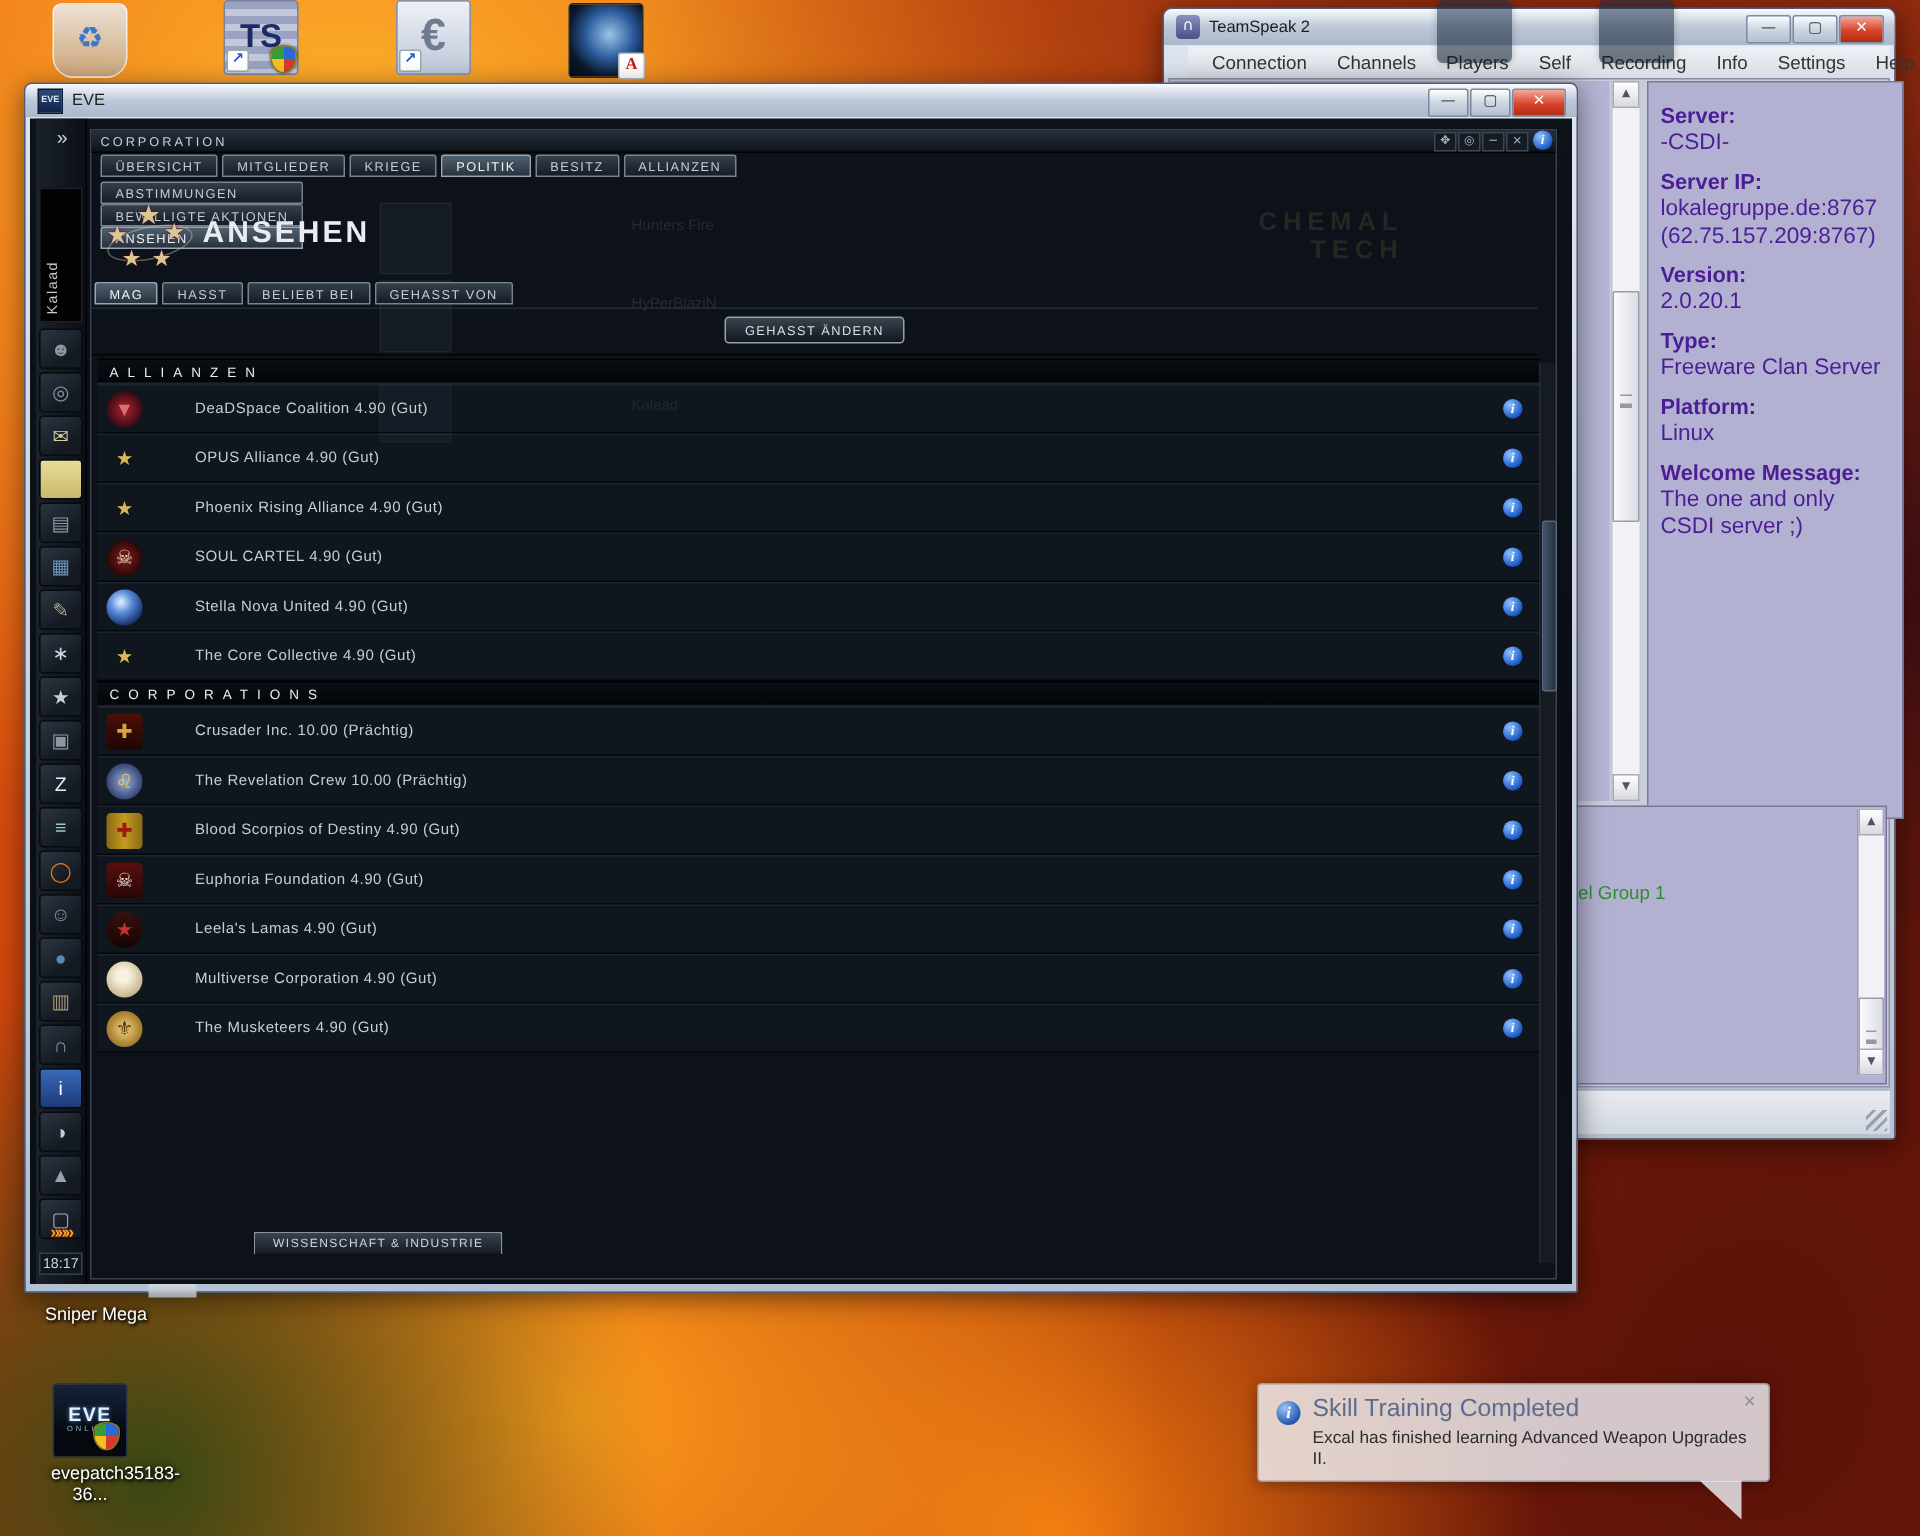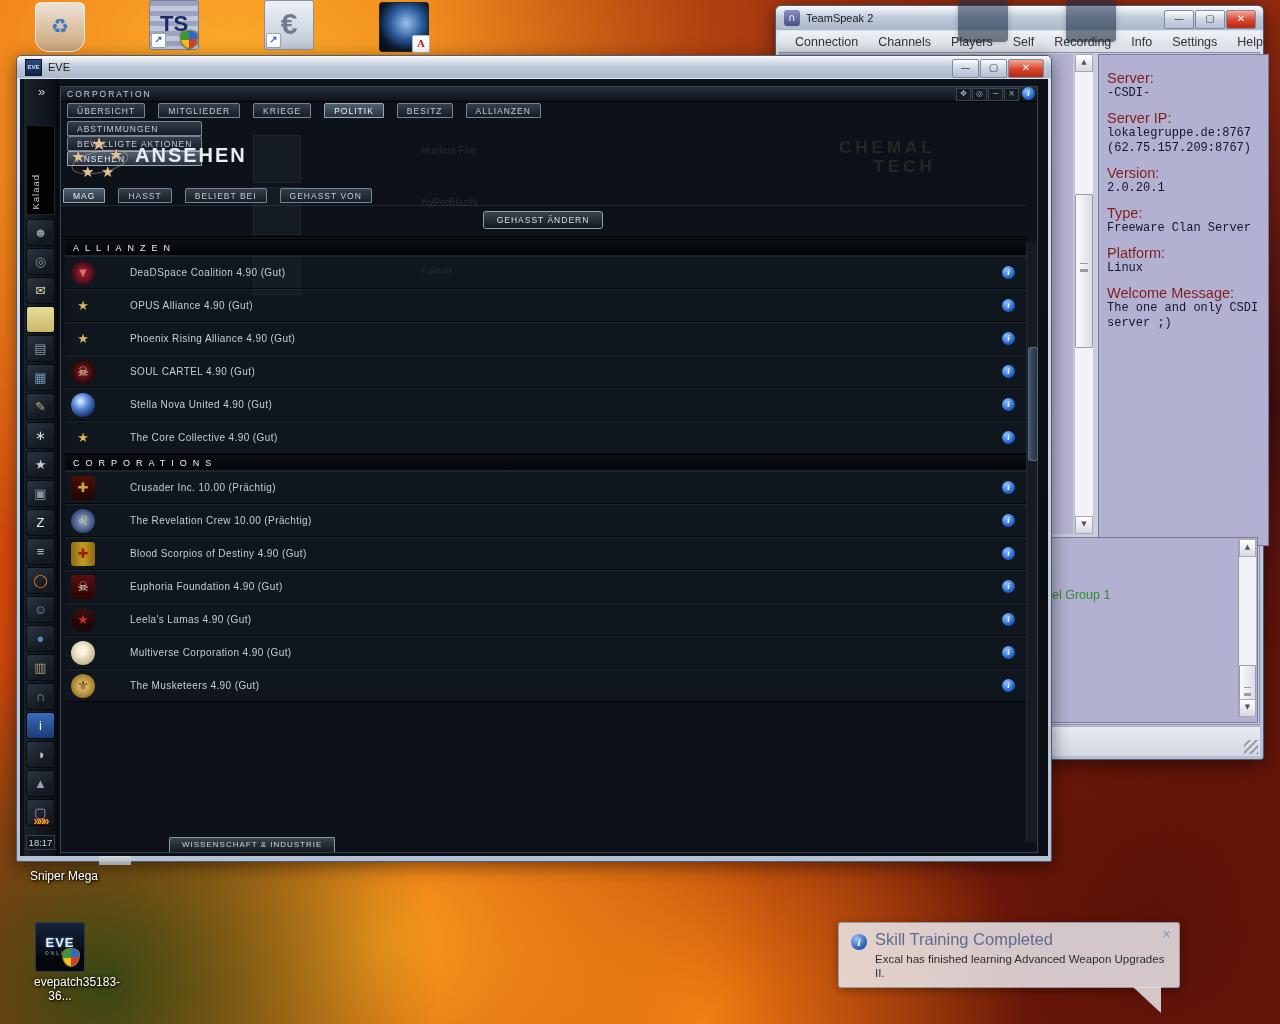--- a/index.html
+++ b/index.html
@@ -24,31 +24,31 @@
   .dlabel{margin-top:3px;font-size:12px;color:#fff;text-shadow:1px 1px 2px #000,0 0 4px #000;}
   
   .window{position:absolute;border:1px solid #4f5b72;border-radius:6px 6px 3px 3px;background:linear-gradient(#dde5f0,#b4c0d3);box-shadow:0 4px 18px rgba(0,0,0,.5);}
   .titlebar{position:absolute;left:0;right:0;top:0;height:24px;display:flex;align-items:center;padding:0 8px;border-radius:6px 6px 0 0;background:linear-gradient(rgba(250,252,255,.95),rgba(188,200,216,.95) 48%,rgba(168,182,200,.95));}
   .title-text{font-size:11px;color:#1c1c1c;margin-left:6px;}
   .winbtns{position:absolute;right:7px;top:4px;display:flex;}
   .wbtn{width:28px;height:17px;margin-left:1px;border:1px solid #7e8aa0;border-radius:2px;background:linear-gradient(#fdfeff,#cdd6e2 50%,#b5c1d0);font:10px/15px "DejaVu Sans",sans-serif;color:#37424f;text-align:center;}
   .wbtn.close{background:linear-gradient(#f5a89a,#d8442a 55%,#b22a14);color:#fff;font-weight:bold;}
   
   #ts-window{left:775px;top:5px;width:487px;height:753px;}
-  #ts-menu{position:absolute;left:3px;right:3px;top:25px;height:21px;background:linear-gradient(#eef1f6,#d7dce5);border-bottom:1px solid #aab2c0;display:flex;align-items:center;padding-left:6px;text-align:right;}
+  #ts-menu{position:absolute;left:16px;right:3px;top:25px;height:21px;background:linear-gradient(#eef1f6,#d7dce5);border-bottom:1px solid #aab2c0;display:flex;align-items:center;padding-left:6px;text-align:right;}
   .menu-item{font-size:12.5px;color:#333;padding:0 10px;}
   #ts-body{position:absolute;left:3px;right:3px;top:46px;bottom:34px;background:#c9ccd9;border:1px solid #8a8fa5;}
   #ts-tree{position:absolute;left:1px;top:1px;width:292px;height:480px;background:linear-gradient(90deg,#a8a6c6,#b6b4d4);}
   .vscroll{position:absolute;background:#f2f1f6;border-left:1px solid #c2c2cc;}
   .sarrow{position:absolute;left:0;right:0;height:16px;background:linear-gradient(#ffffff,#d8d8e2);border:1px solid #a8a8b8;font:7px/14px "DejaVu Sans",sans-serif;color:#555;text-align:center;}
   .sthumb{position:absolute;left:0;right:0;background:linear-gradient(90deg,#fbfbfd,#dcdce6);border:1px solid #9a9aac;border-radius:1px;}
   .sthumb:after{content:"";position:absolute;left:4px;right:4px;top:45%;height:5px;border-top:1px solid #999;border-bottom:1px solid #999;box-shadow:0 2px 0 #999;}
   #ts-info{position:absolute;left:318px;top:1px;width:153px;height:478px;background:#b3b1d2;border:1px solid #7a789a;padding:6px 8px;overflow:hidden;}
-  .info-label{font-size:14.5px;font-weight:normal;color:#7f1d1d;margin-top:9px;}
-  .info-value{font-size:12px;color:#0f172a;line-height:1.25;font-family:Liberation Mono, monospace;}
+  .info-label{font-size:14.5px;font-weight:bold;color:#4c1d95;margin-top:9px;}
+  .info-value{font-size:15px;color:#4c1d95;line-height:1.25;}
   #ts-log{position:absolute;left:1px;right:1px;top:484px;bottom:1px;background:#b3b1d2;border:1px solid #7a789a;}
   #ts-log-text{position:absolute;left:270px;top:50px;font-size:12.5px;color:#2e8e2e;}
   #ts-status{position:absolute;left:3px;right:3px;bottom:3px;height:29px;background:linear-gradient(#e8ebf1,#d2d7e0);border-top:1px solid #aab2c0;}
   .grip{position:absolute;right:2px;bottom:2px;width:14px;height:14px;background:repeating-linear-gradient(135deg,transparent 0 3px,#9aa2b0 3px 5px);}
   .ghost-icon{position:absolute;width:50px;height:42px;border-radius:4px;background:linear-gradient(#1c3050,#0a1626);opacity:.55;box-shadow:0 0 6px rgba(0,0,0,.4);}
   
   #eve-window{left:16px;top:55px;width:1034px;height:805px;border-radius:5px 5px 2px 2px;}
   #eve-client{position:absolute;left:3px;right:3px;top:23px;bottom:5px;background:linear-gradient(#0d1219,#0a0e14 60%,#0b1017);overflow:hidden;}
   .eve-logo-sq{width:15px;height:15px;background:linear-gradient(#2a4a7c,#10234a);border:1px solid #0a1830;color:#dce8f8;font:bold 6px/14px "Liberation Sans",sans-serif;text-align:center;}
   
@@ -61,41 +61,41 @@
   #neocom-more{position:absolute;left:0;right:0;bottom:28px;text-align:center;color:#f0a818;font-weight:bold;font-size:12px;letter-spacing:-2px;text-shadow:0 0 3px #803;}
   #neocom-clock{position:absolute;left:2px;right:2px;bottom:6px;text-align:center;font-size:9.5px;color:#ced5dc;border:1px solid #363f4a;background:#10161d;padding:1px 0;}
   
   #corp-panel{position:absolute;left:40px;top:7px;width:976px;height:765px;background:rgba(13,19,27,.97);border:1px solid #38424e;}
   #corp-header{position:absolute;left:0;right:0;top:0;height:14px;background:linear-gradient(#26303c,#0d1319);border-bottom:1px solid #000;}
   #corp-title{font-size:8.5px;letter-spacing:2px;color:#c9cfd6;padding:2px 0 0 6px;}
   #corp-winicons{position:absolute;right:18px;top:1px;display:flex;}
   .cwi{width:13px;height:11px;margin-left:1px;border:1px solid #3c4652;font:8px/10px "DejaVu Sans",sans-serif;color:#aeb6bf;text-align:center;background:#141b23;}
   .blue-i{position:absolute;right:2px;top:0;width:13px;height:13px;border-radius:50%;background:radial-gradient(circle at 35% 30%,#90c2ff,#1c5cc8 70%,#0a3a90);color:#fff;font:italic bold 9px/13px "Liberation Serif",serif;text-align:center;}
   .tabrow{position:absolute;left:6px;display:flex;}
-  .tab{padding:2px 9px 1px;margin-right:13px;font-size:8.5px;letter-spacing:1px;color:#c3cbd3;background:linear-gradient(#333f4b,#151d26);border:1px solid #79848f;border-radius:2px 2px 0 0;white-space:nowrap;}
+  .tab{padding:2px 9px 1px;margin-right:3px;font-size:8.5px;letter-spacing:1px;color:#c3cbd3;background:linear-gradient(#333f4b,#151d26);border:1px solid #79848f;border-radius:2px 2px 0 0;white-space:nowrap;}
   .tab.active{background:linear-gradient(#50606f,#28323e);color:#eef3f7;border-color:#9aa6b2;}
   #tabs-main{top:16px;}
   #tabs-sub{top:34px;flex-direction:column;}
   #tabs-standing{top:101px;left:2px;}
   #stars-logo{position:absolute;left:8px;top:48px;width:62px;height:50px;}
   .star{position:absolute;color:#d8c890;text-shadow:0 0 2px #604;}
   #ring{position:absolute;left:2px;top:16px;width:56px;height:20px;border:1px solid rgba(210,195,150,.45);border-radius:50%;transform:rotate(-12deg);}
   #page-title{position:absolute;left:74px;top:57px;font-size:20px;font-weight:bold;color:#e9edf2;letter-spacing:2px;}
   #btn-row{position:absolute;left:0;right:12px;top:118px;height:30px;border-top:1px solid rgba(70,90,110,.35);border-bottom:1px solid rgba(0,0,0,.8);text-align:center;}
   #change-btn{display:inline-block;margin-top:5px;padding:3px 13px;font-size:8.5px;letter-spacing:1px;color:#d9dfe5;background:linear-gradient(#3a444f,#10161d);border:1px solid #98a1ab;border-radius:3px;}
   #corp-list{position:absolute;left:4px;top:152px;width:962px;}
   .sec-header{background:linear-gradient(#0a0f14,#02050a);color:#e9eef3;font-size:9px;letter-spacing:6px;padding:3px 0 2px 8px;border-top:1px solid #000;border-bottom:1px solid #1c242e;}
   .srow{position:relative;height:31px;display:flex;align-items:center;padding-left:6px;background:rgba(22,32,43,.28);border-top:1px solid rgba(90,112,134,.18);border-bottom:1px solid rgba(0,0,0,.65);}
   .logo{width:24px;height:24px;display:flex;align-items:center;justify-content:center;font-size:13px;margin-right:13px;border-radius:3px;flex:none;}
   .logo.round{border-radius:50%;}
   .rowlabel{font-size:10px;color:#c6cdd5;letter-spacing:.4px;padding-left:22px;}
   .rinfo{position:absolute;right:12px;top:9px;width:13px;height:13px;border-radius:50%;background:radial-gradient(circle at 35% 30%,#8ec0ff,#1a5ac8 70%,#0a3a90);color:#fff;font:italic bold 9px/13px "Liberation Serif",serif;text-align:center;}
   #list-scroll{position:absolute;right:0;top:155px;width:10px;height:600px;background:rgba(255,255,255,.04);border-left:1px solid #222c36;}
   #list-thumb{position:absolute;left:1px;width:8px;top:105px;height:112px;background:linear-gradient(90deg,#3c4document,#2c3845);background:linear-gradient(90deg,#44546a,#27313d);border:1px solid #5a6a7c;border-radius:2px;}
-  #bottom-tab{position:absolute;left:108px;bottom:0;padding:2px 12px 3px;font-size:8px;letter-spacing:1px;color:#ced5db;background:linear-gradient(#39434e,#141a21);border:1px solid #8a949e;border-bottom:none;border-radius:2px 2px 0 0;}
+  #bottom-tab{position:absolute;left:108px;bottom:16px;padding:2px 12px 3px;font-size:8px;letter-spacing:1px;color:#ced5db;background:linear-gradient(#39434e,#141a21);border:1px solid #8a949e;border-bottom:none;border-radius:2px 2px 0 0;}
   
   #ghosts{position:absolute;inset:0;pointer-events:none;}
   .gportrait{position:absolute;width:46px;height:46px;background:rgba(180,200,220,.05);border:1px solid rgba(180,200,220,.06);}
   .gname{position:absolute;font-size:10px;color:rgba(190,205,220,.13);}
   #watermark{position:absolute;left:778px;top:52px;text-align:right;font-weight:bold;font-size:17px;letter-spacing:4px;line-height:1.1;color:rgba(150,172,192,.10);}
   #watermark span{color:rgba(196,186,96,.13);}
   
   #notif{position:absolute;left:838px;top:922px;width:340px;height:64px;background:rgba(238,239,244,.82);border:1px solid rgba(130,136,148,.75);border-radius:3px;box-shadow:0 2px 10px rgba(0,0,0,.35);}
   #notif-tail{position:absolute;right:18px;top:100%;width:0;height:0;border-top:26px solid rgba(238,239,244,.82);border-left:28px solid transparent;}
   #notif-icon{position:absolute;left:12px;top:11px;width:16px;height:16px;border-radius:50%;background:radial-gradient(circle at 35% 30%,#9cc4f4,#2458b4 70%,#0c3a8c);color:#fff;font:italic bold 11px/16px "Liberation Serif",serif;text-align:center;}

